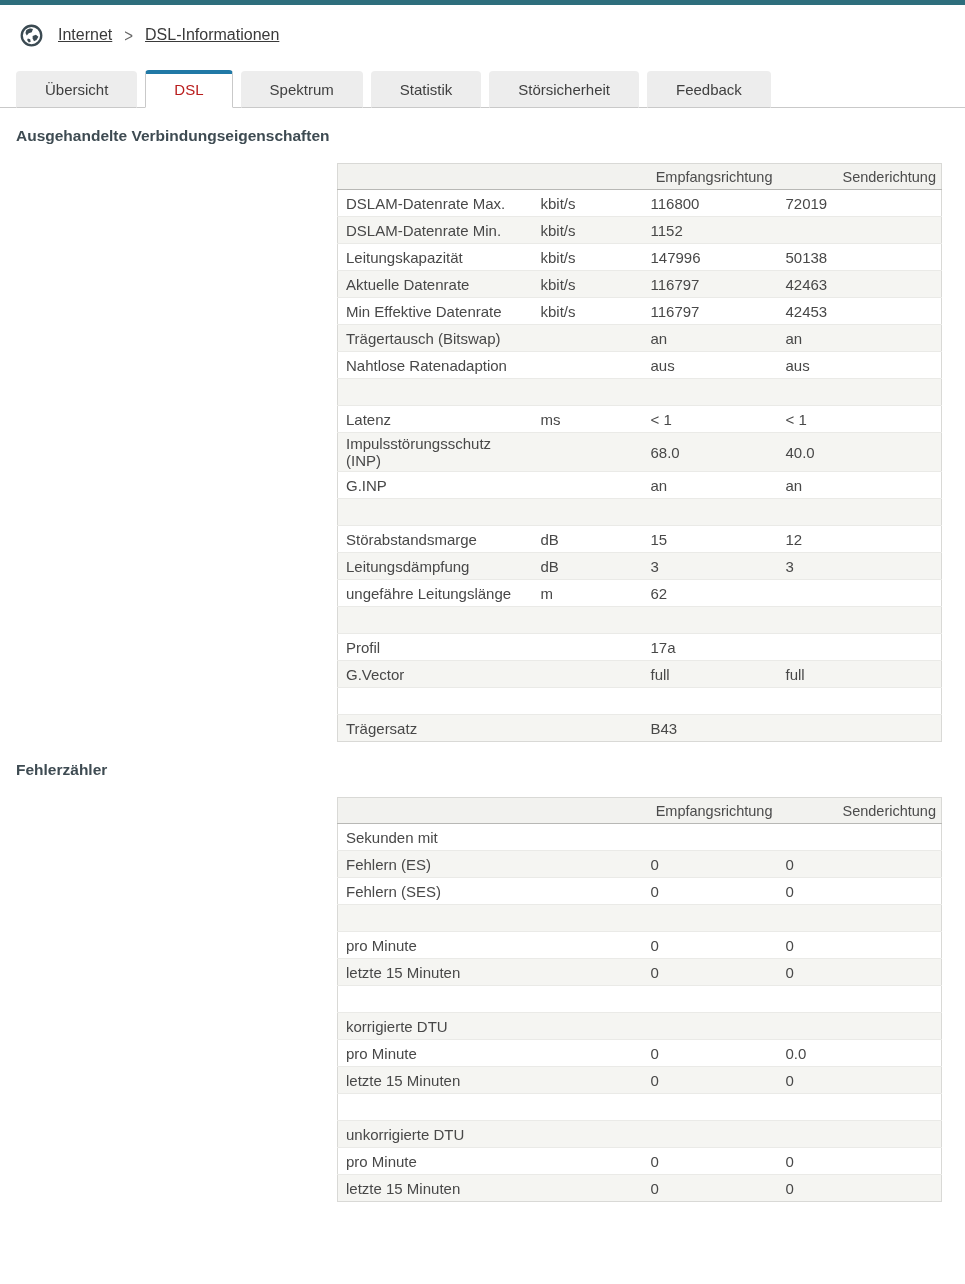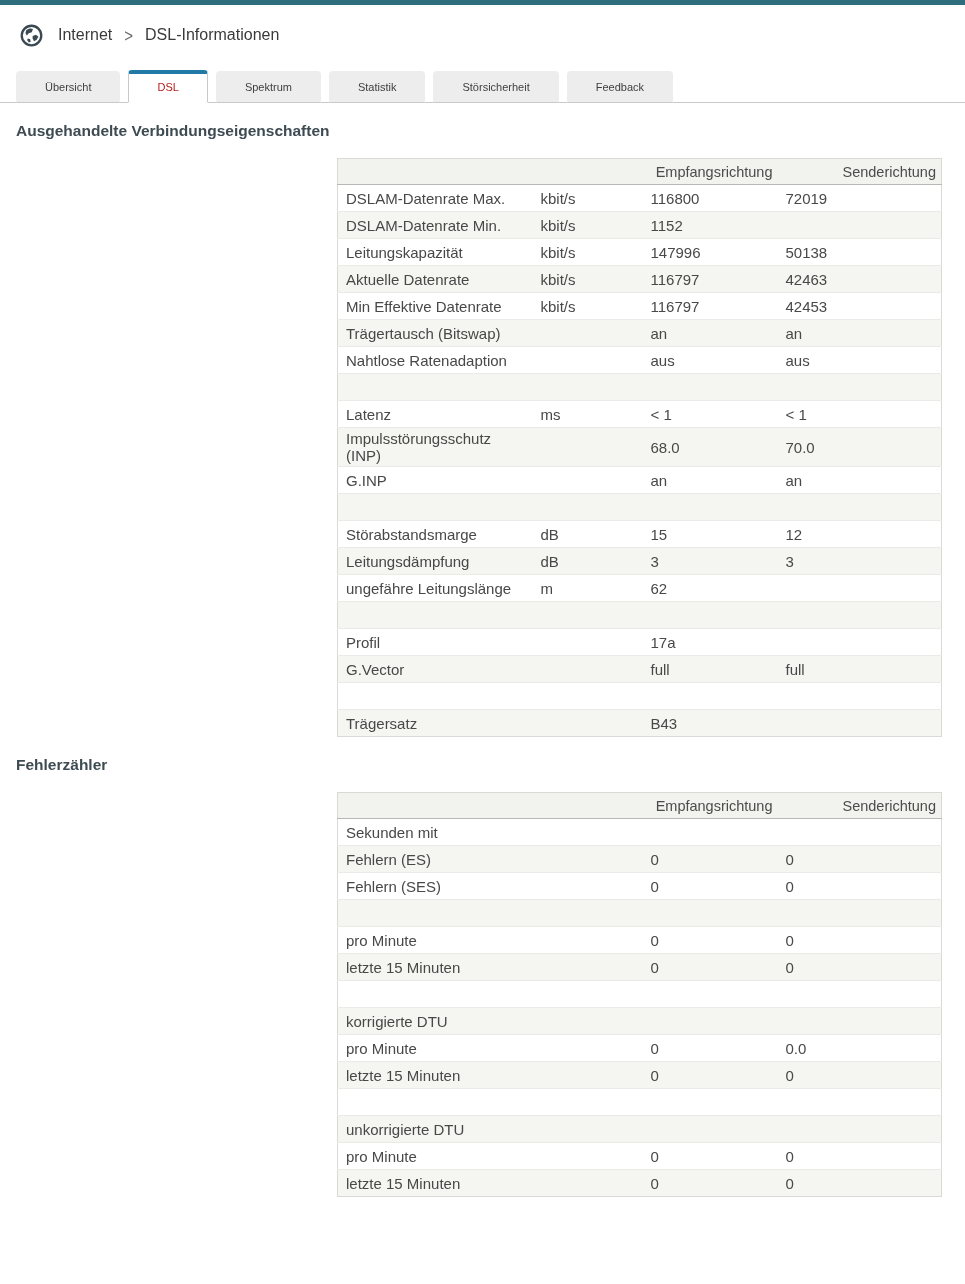--- a/index.html
+++ b/index.html
@@ -10,28 +10,28 @@
   *{box-sizing:border-box;}
   html,body{margin:0;padding:0;}
   body{
     width:965px;height:1284px;background:#fff;overflow:hidden;
     font-family:"Liberation Sans","DejaVu Sans",sans-serif;color:var(--text);
   }
   .topbar{height:5px;width:100%;background:var(--topbar);}
   
   .breadcrumb{display:flex;align-items:center;padding:16px 0 0 20px;height:44px;}
   .breadcrumb .globe{width:23px;height:23px;flex:0 0 auto;}
-  .crumb{font-size:16px;color:#3a3a3a;margin-left:15px;cursor:pointer;}
+  .crumb{font-size:16px;color:#3a3a3a;margin-left:15px;cursor:pointer;text-decoration:underline;}
   .crumb-sep{margin-left:12px;color:#666;font-size:15px;transform:scaleY(1.25);display:inline-block;}
   .crumb-page{margin-left:12px;}
   
   .tabs{display:flex;align-items:flex-end;margin-top:21px;padding-left:16px;border-bottom:1px solid var(--tab-line);}
   .tab{
     background:var(--tab-bg);border:1px solid transparent;border-bottom:1px solid var(--tab-line);
-    border-radius:4px 4px 0 0;padding:9px 28px;font-size:11px;color:#3f3f3f;
+    border-radius:4px 4px 0 0;padding:9px 28px;font-size:15px;color:#3f3f3f;
     margin-right:8px;margin-bottom:-1px;cursor:pointer;white-space:nowrap;
   }
   .tab.active{
     background:#fff;border:1px solid var(--tab-line);border-top:4px solid var(--accent);
     border-bottom:1px solid #fff;padding-top:7px;color:#b91c1c;
   }
   
   h2.section-title{margin:19px 0 0 16px;font-size:15.5px;font-weight:bold;color:var(--heading);}
   
   .info-table{
@@ -146,21 +146,21 @@
           <tr>
             <td class="label">Latenz</td>
             <td class="unit">ms</td>
             <td class="num">&lt; 1</td>
             <td class="num">&lt; 1</td>
           </tr>
           <tr>
             <td class="label">Impulsstörungsschutz (INP)</td>
             <td class="unit"></td>
             <td class="num">68.0</td>
-            <td class="num">70.0</td>
+            <td class="num">40.0</td>
           </tr>
           <tr>
             <td class="label">G.INP</td>
             <td class="unit"></td>
             <td class="num">an</td>
             <td class="num">an</td>
           </tr>
           <tr>
             <td colspan="4">&nbsp;</td>
           </tr>

